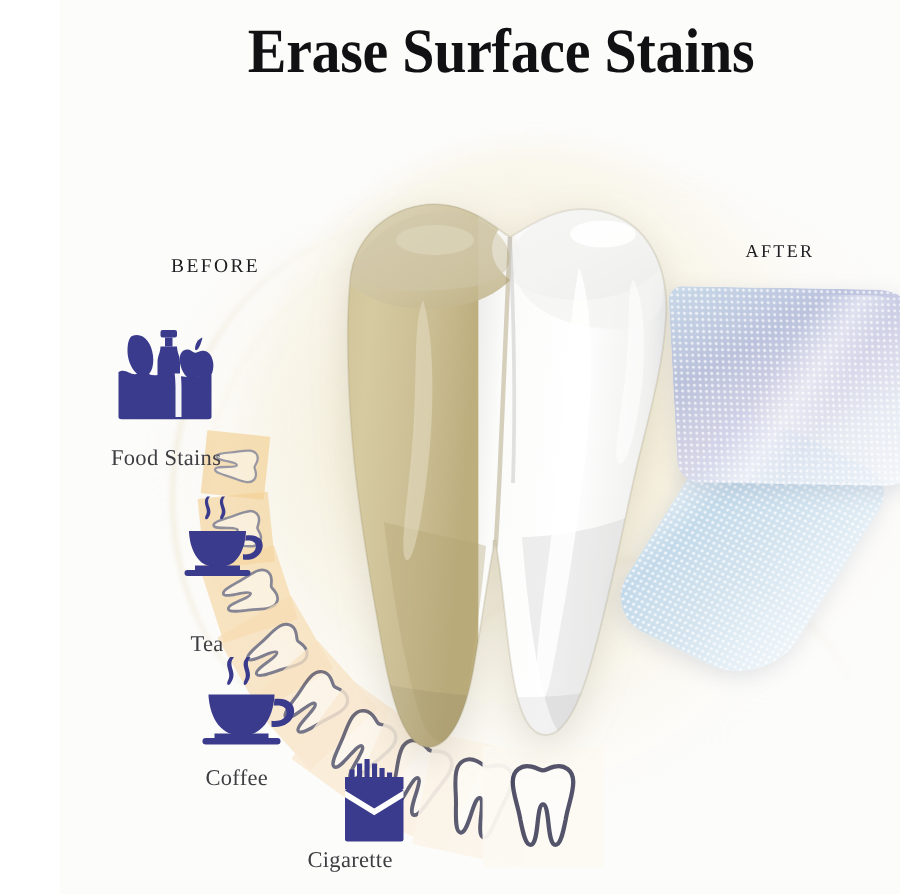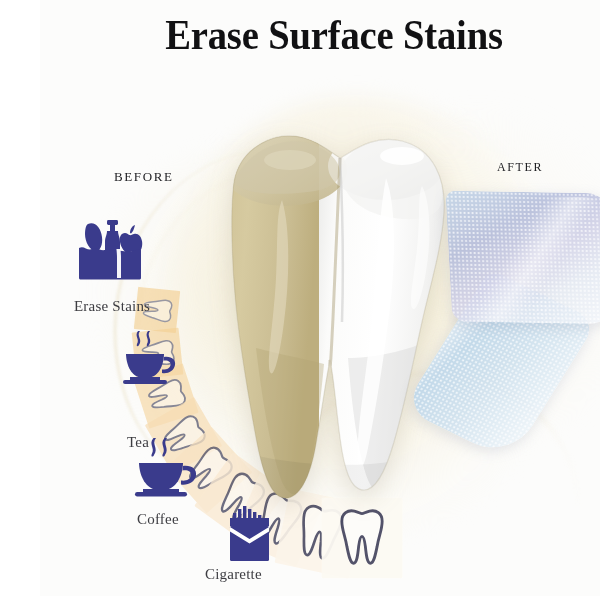--- a/index.html
+++ b/index.html
@@ -198,21 +198,21 @@
     font-family: "Liberation Serif", serif;
     font-size: 15px;
     color: #3d3d42;
     white-space: nowrap;
     letter-spacing: 0.2px;
   }
 
   #item-food    { left: 36px;  top: 218px; }
   #cap-food     { left: 34px;  top: 298px; }
   #item-tea     { left: 78px;  top: 330px; }
-  #cap-tea      { left: 87px;  top: 434px; }
+  #cap-tea      { left: 87px;  top: 422px; }
   #item-coffee  { left: 92px;  top: 437px; }
   #cap-coffee   { left: 97px;  top: 511px; }
   #item-cig     { left: 181px; top: 505px; }
   #cap-cig      { left: 165px; top: 566px; }
 
   
   #footnote {
     position: absolute;
     right: 14px; bottom: 9px;
     font-family: "Liberation Serif", serif;
@@ -388,21 +388,21 @@
 
         <path d="M3,30 C8,27 11,33 16,31 C21,29 24,33 29,32 C34,31 37,34 42,33
                  C47,32 51,35 56,33 C60,31.5 63,31 65,32 L65,60
                  C65,61 64,61.5 63,61.5 L5,61.5 C4,61.5 3,61 3,60 Z"></path>
 
         <path d="M40,28 C40,28 41,33 41,40 L41,60 L45,60 L45,40 C45,33 44,28 44,28 Z" fill="#ffffff" opacity="0.95"></path>
         <path d="M40,28 L44,28 L44,31 L40,31 Z" fill="#3a3b8c"></path>
       </g>
     </svg>
   </div>
-  <div class="icon-caption" id="cap-food">Erase Stains</div>
+  <div class="icon-caption" id="cap-food">Food Stains</div>
 
   <div class="icon-item" id="item-tea">
     <svg class="glyph" width="62" height="62" viewBox="0 0 62 62" aria-hidden="true">
       <g fill="#3a3b8c">
         <path d="M22,1 C18,6 25,9 21,15 C20,17 18,16.5 19,14 C22,9 16,6 20,1 Z"></path>
         <path d="M32,1 C28,6 35,9 31,15 C30,17 28,16.5 29,14 C32,9 26,6 30,1 Z"></path>
         <path d="M8,24 L46,24 C46,24 46,40 36,46 C33,47.5 29,48 27,48
                  C25,48 21,47.5 18,46 C8,40 8,24 8,24 Z"></path>
         <path d="M46,27 C54,26 58,30 57,35 C56,41 50,44 44,43 L44,39.5
                  C48,40 52,38.5 52.5,35 C53,31.5 50,30 45.5,30.5 Z"></path>

